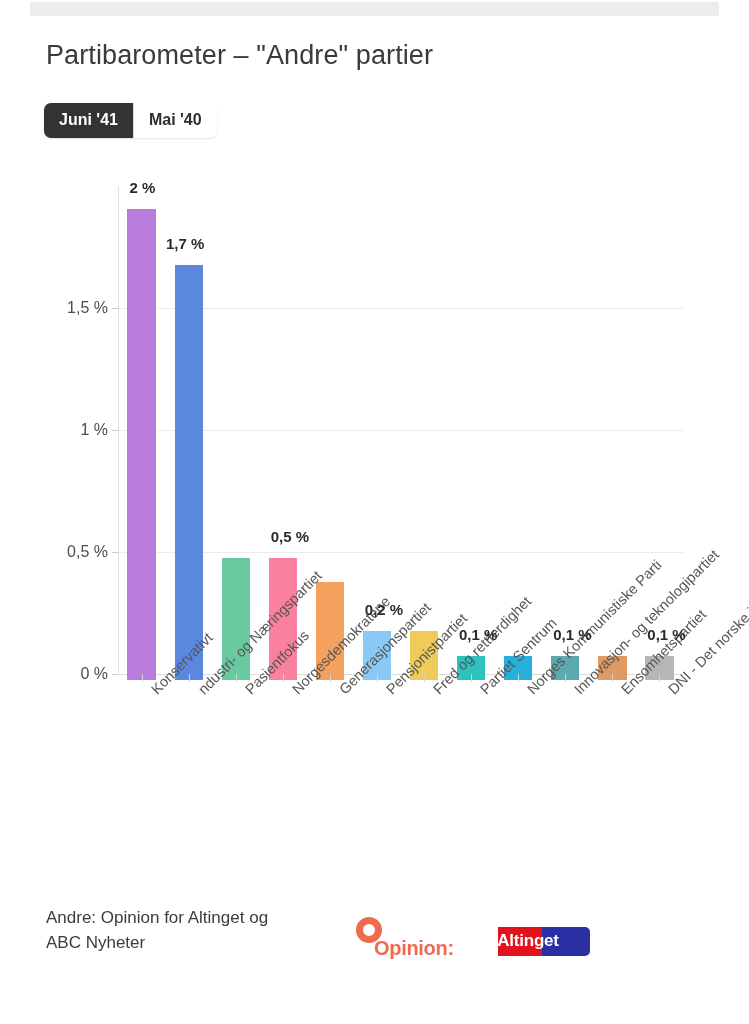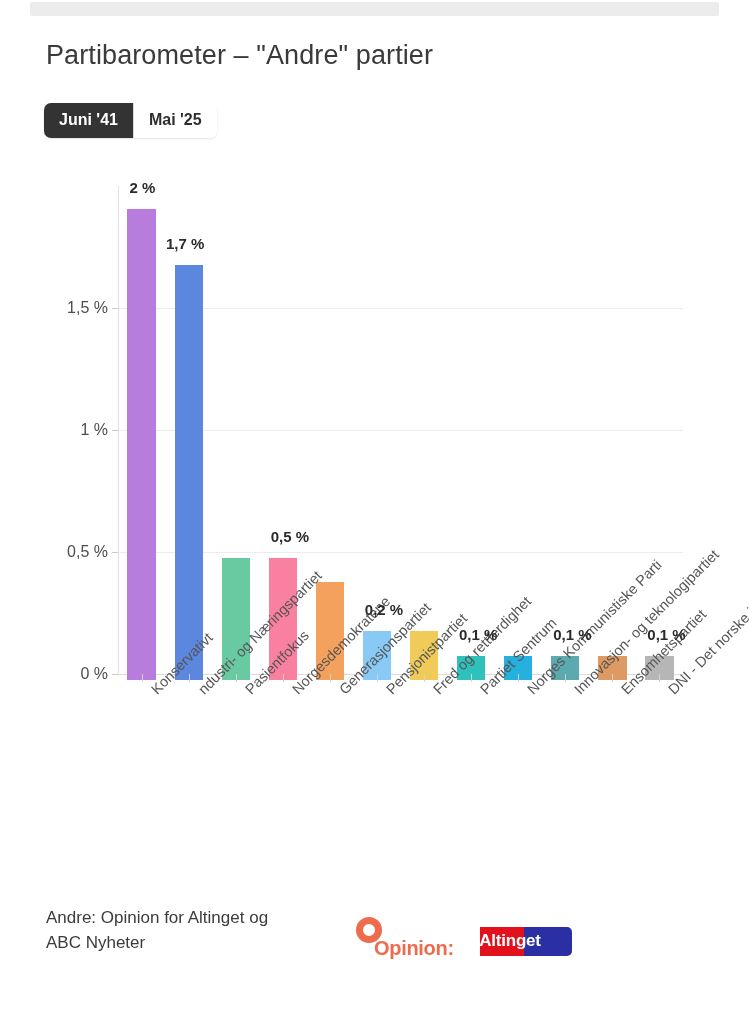--- a/index.html
+++ b/index.html
@@ -88,21 +88,21 @@
   }
 
   
   .credit{
     position:absolute;left:46px;top:905px;
     font-size:17px;color:#3c3c3c;line-height:25px;width:300px;
   }
   .credit .gr{font-style:italic;}
   .logos{
     position:absolute;left:352px;top:915px;
-    display:flex;align-items:center;
+    display:flex;align-items:center;gap:18px;
   }
   .logo-opinion{position:relative;width:112px;height:52px;}
   .op-ring{
     position:absolute;left:4px;top:2px;width:26px;height:26px;
     border:7px solid #ef6b4d;border-radius:50%;box-sizing:border-box;
   }
   .op-text{
     position:absolute;left:22px;top:22px;
     font-size:20px;font-weight:bold;color:#ef6b4d;letter-spacing:-.3px;
   }
@@ -127,21 +127,21 @@
 </style>
 </head>
 <body>
 
 <div class="top-strip"></div>
 
 <div class="title">Partibarometer – "Andre" partier</div>
 
 <div class="tabs">
   <div class="tab active">Juni '41</div>
-  <div class="tab">Mai '25</div>
+  <div class="tab">Mai '40</div>
 </div>
 
 <div class="chart">
   <div id="grid-layer">
       <div class="gridline" style="left: 118px; top: 494px;"></div>
       <div class="gridline" style="left: 118px; top: 372px;"></div>
       <div class="gridline" style="left: 118px; top: 250px;"></div>
       <div class="gridline" style="left: 118px; top: 128px;"></div>
     </div>
   <div class="axis-y"></div>

